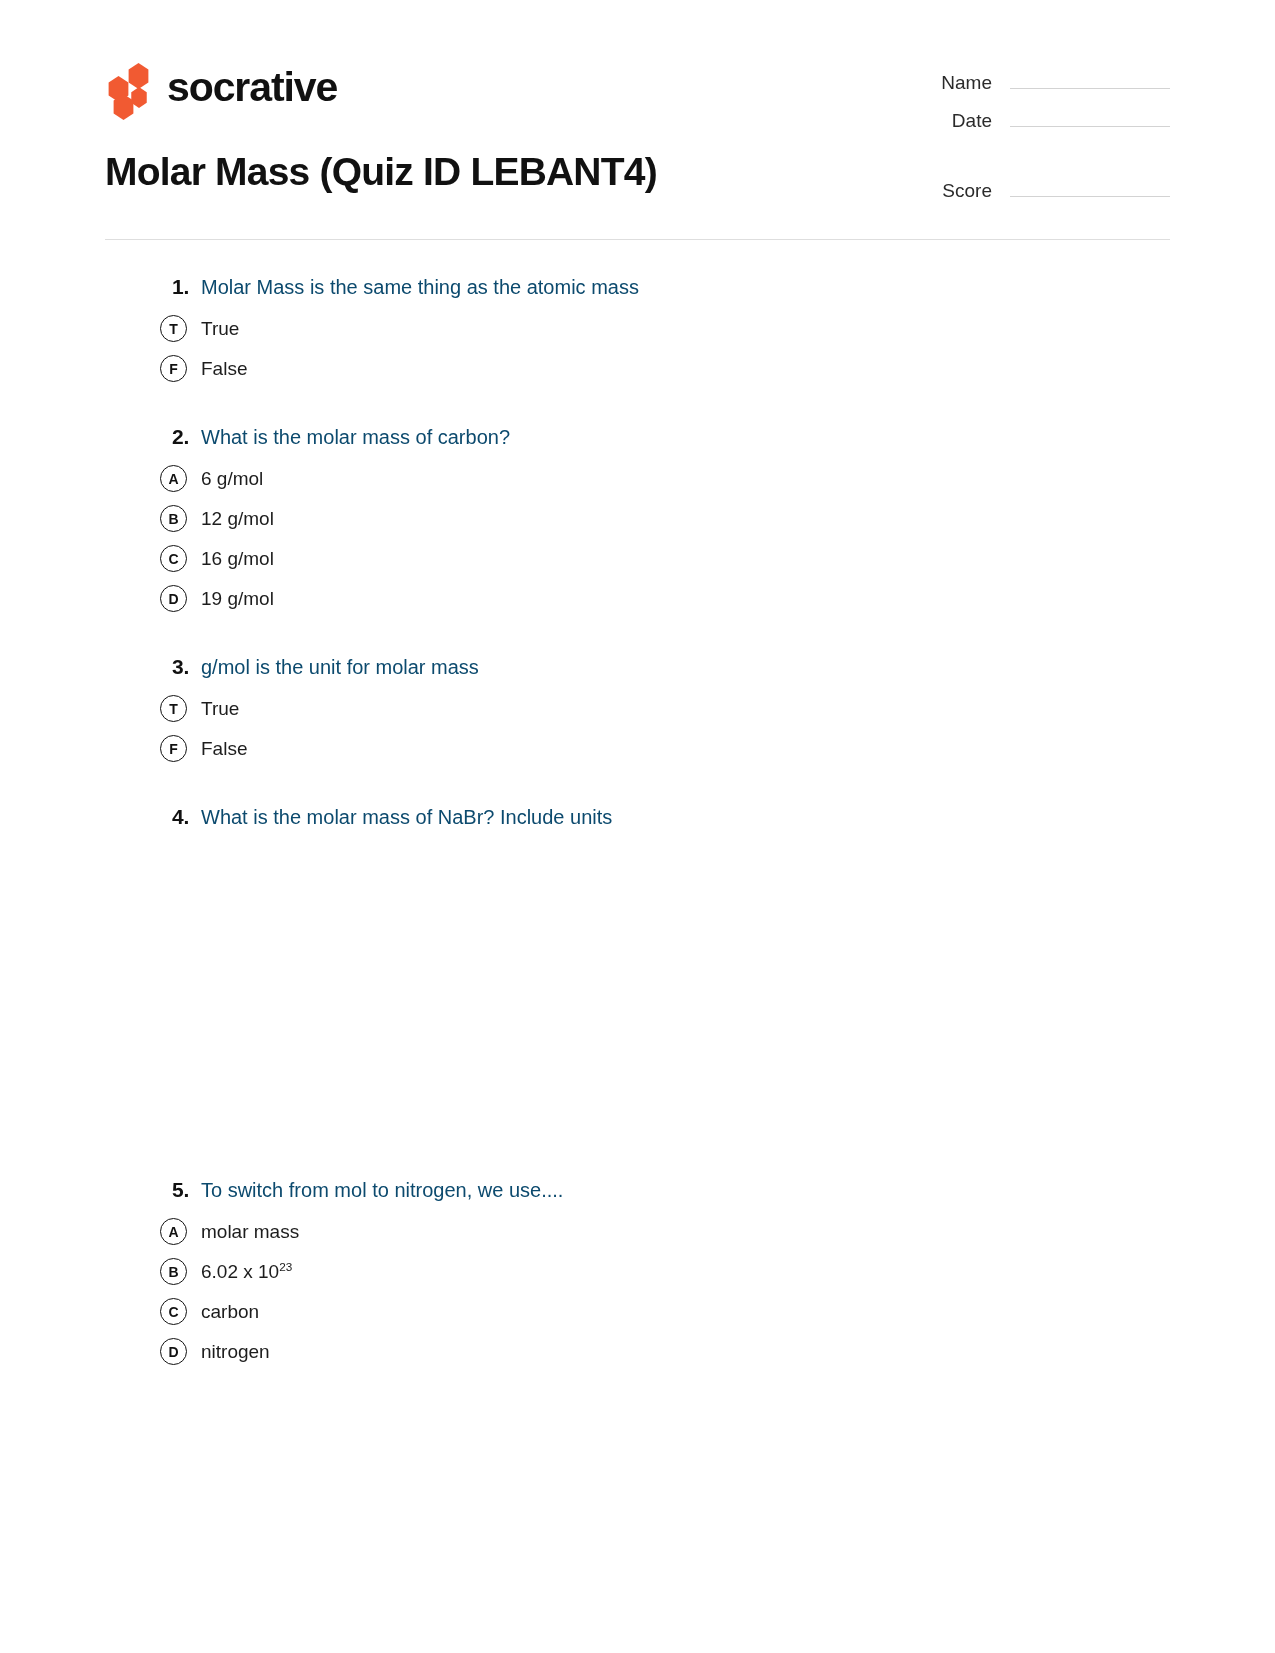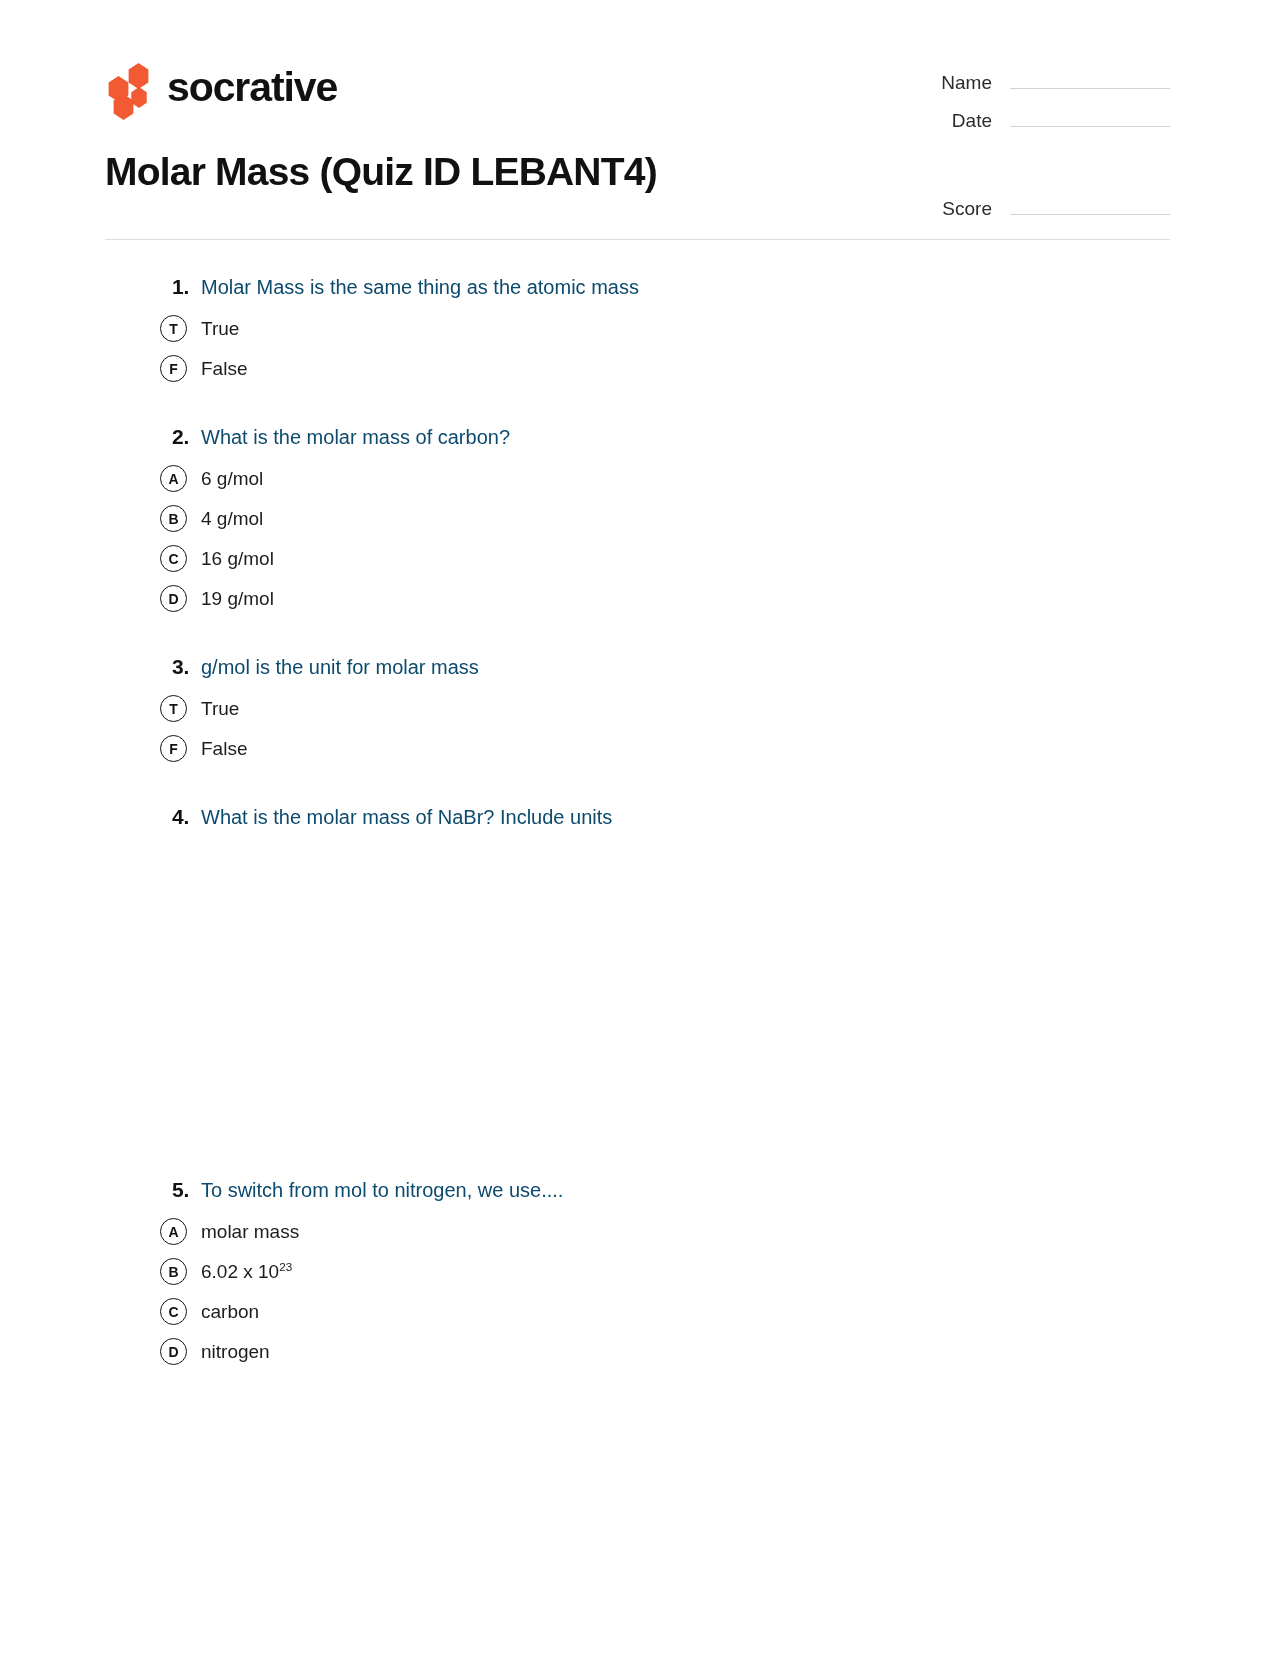--- a/index.html
+++ b/index.html
@@ -77,21 +77,21 @@
     font-size: 19px;
     color: #2b2b2b;
     white-space: nowrap;
   }
   .meta-line {
     width: 160px;
     border-bottom: 1.5px solid #d3d3d3;
     height: 20px;
   }
   .meta-score {
-    margin-top: 62px;
+    margin-top: 44px;
   }
 
   .quiz-title {
     position: absolute;
     left: 0;
     top: 150px;
     font-size: 39px;
     font-weight: 700;
     letter-spacing: -0.8px;
     color: #111111;
@@ -226,21 +226,21 @@
           <span class="q-num">2.</span>
           <span class="q-text">What is the molar mass of carbon?</span>
         </div>
         <div class="options">
           <div class="option">
             <span class="bubble">A</span>
             <span class="opt-text">6 g/mol</span>
           </div>
           <div class="option">
             <span class="bubble">B</span>
-            <span class="opt-text">4 g/mol</span>
+            <span class="opt-text">12 g/mol</span>
           </div>
           <div class="option">
             <span class="bubble">C</span>
             <span class="opt-text">16 g/mol</span>
           </div>
           <div class="option">
             <span class="bubble">D</span>
             <span class="opt-text">19 g/mol</span>
           </div>
         </div>

